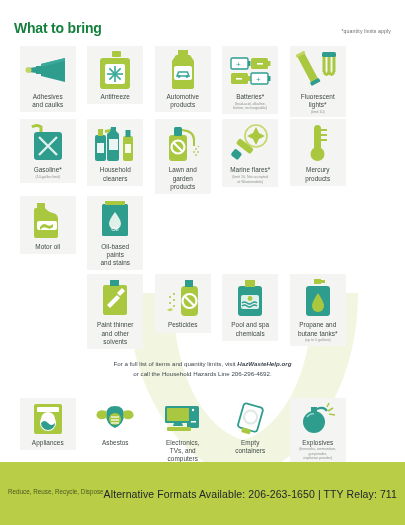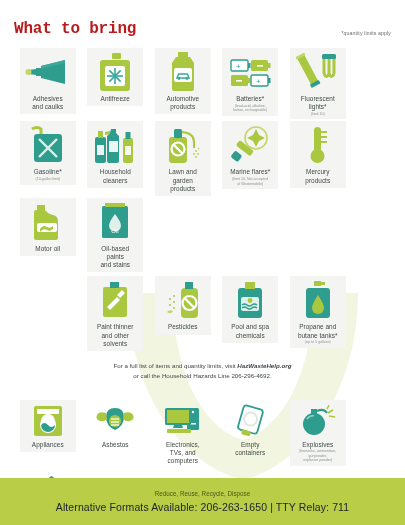--- a/index.html
+++ b/index.html
@@ -14,23 +14,22 @@
   
   .watermark {
     position: absolute; left: 118px; top: 288px;
     width: 250px; height: 200px;
     pointer-events: none; z-index: 0; opacity: 1;
   }
 
   .section { position: relative; z-index: 2; }
 
   h2.section-title {
-    font-size: 16px; font-weight: bold; color: #b91c1c;
+    font-size: 14px; font-weight: bold; color: #15803d;
     letter-spacing: -0.2px;
-    font-family: Liberation Mono, monospace;
   }
   .not-wrap { position: relative; display:inline-block; }
   .not-circle {
     position:absolute; left:-4px; top:-4.5px; width: 21px; height: 21px;
     border: 3px solid #b7cf3f; border-radius: 50%;
   }
   .not-circle:after {
     content:""; position:absolute; left:-1px; top:7px; width: 21px; height:3px;
     background:#b7cf3f; transform: rotate(-45deg); transform-origin: center;
   }
@@ -61,22 +60,22 @@
   .sublabel {
     font-size: 3.6px; color: #8d9590; text-align:center; line-height: 1.25;
     margin-top: 0.5px; padding: 0 2px;
   }
   .body-note {
     font-size: 6.2px; color: #41484d; text-align:center; line-height: 1.65;
   }
   .body-note i { font-style: italic; font-weight: bold; }
 
   .footer {
-    position:absolute; left:0; bottom:0; width:405px; height:47px;
-    background: #b9cd46; display:flex; flex-direction:column;
+    position:absolute; left:0; bottom:0; width:405px; height:63px;
+    background: #b9cd46; display:flex; flex-direction:row;
     align-items:center; justify-content:center; z-index: 4;
   }
   .footer-top { font-size: 6.3px; color:#4d5a22; margin-bottom: 4px; }
   .footer-main { font-size: 10.5px; color:#20262b; letter-spacing: 0.1px; }
 </style>
 </head>
 <body>
 
 <div class="page">
 

